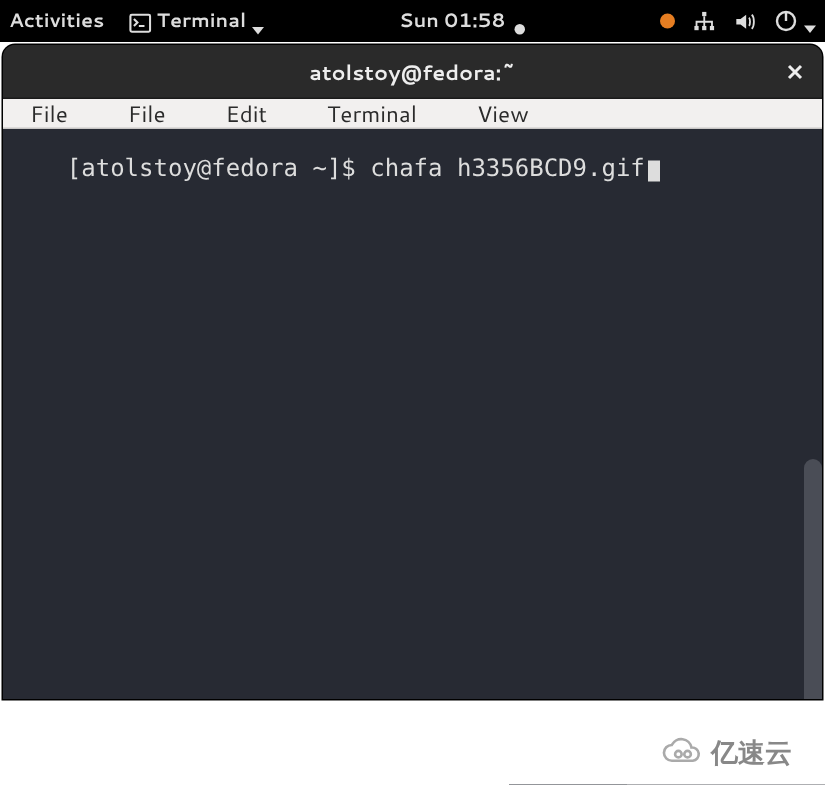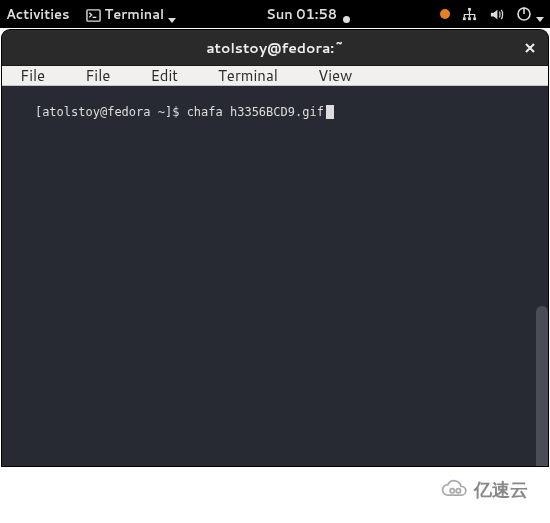--- a/index.html
+++ b/index.html
@@ -76,21 +76,21 @@
       color: #2b2b2b;
       border-bottom: 1px solid #c8c6c5;
     }
     .menu-item { padding: 4px 12px; cursor: pointer; }
     .terminal-body {
       background: #272a33;
       height: 380px;
       padding: 2px 4px;
       color: #ddd;
       font-family: "DejaVu Sans Mono", monospace;
-      font-size: 12px;
+      font-size: 16px;
       line-height: 16px;
       position: relative;
       white-space: pre;
     }
     .prompt-line { display: inline; }
     .cursor-block {
       display: inline-block;
       width: 8px;
       height: 14px;
       background: #ddd;
@@ -101,21 +101,21 @@
       position: absolute;
       right: 0;
       top: 220px;
       width: 12px;
       height: 245px;
       background: #4a4d56;
       border-radius: 6px;
     }
     .watermark {
       position: absolute;
-      right: 0; bottom: 12px;
+      right: 0; bottom: 0;
       width: 132px; height: 44px;
       background: #fff;
       display: flex;
       align-items: center;
       justify-content: center;
       gap: 6px;
       color: #888;
       font-size: 18px;
       font-weight: 600;
     }

